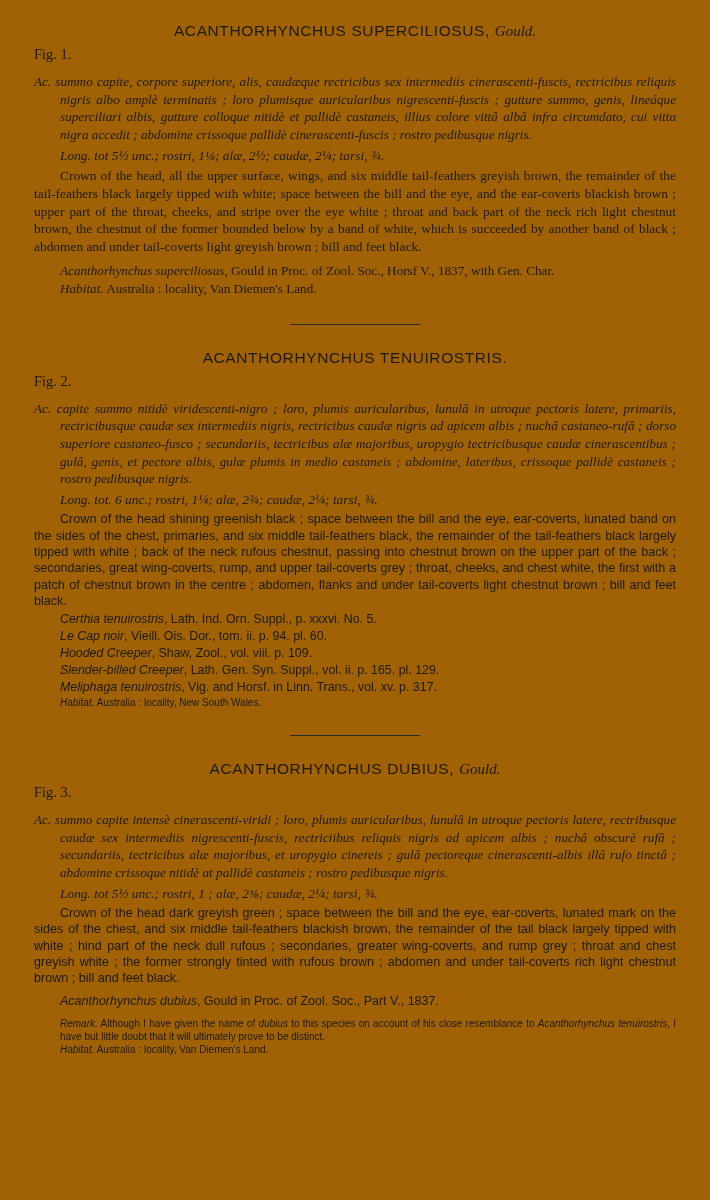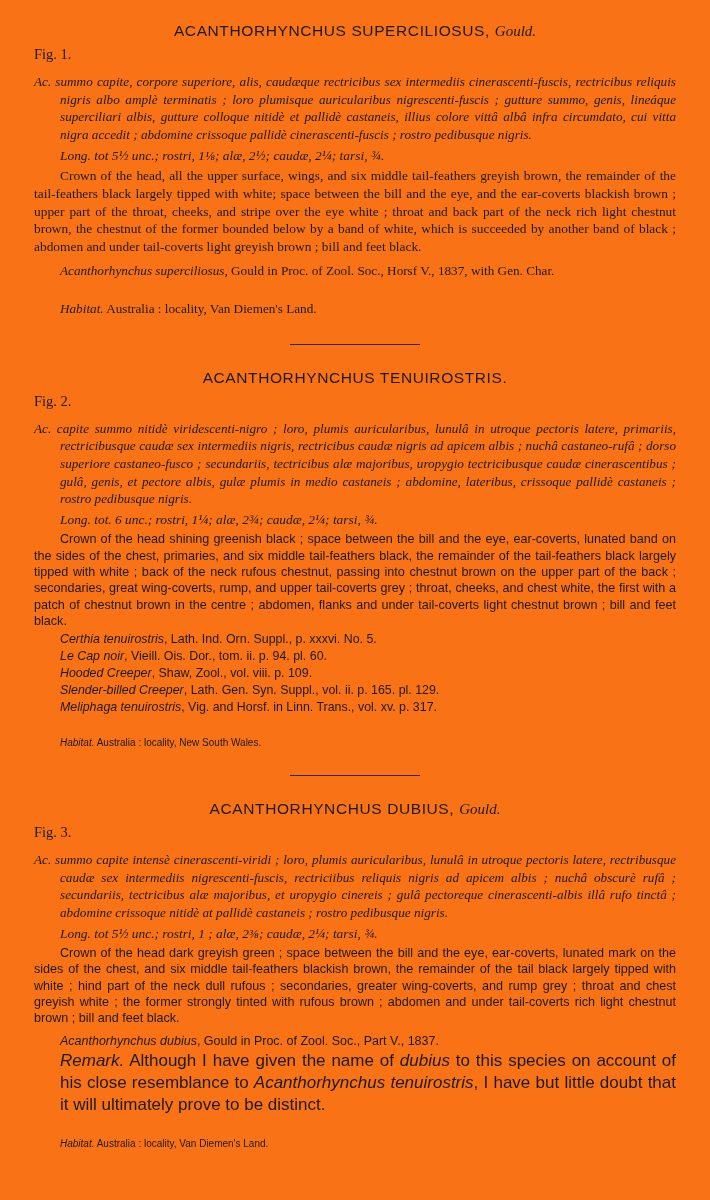--- a/index.html
+++ b/index.html
@@ -13,21 +13,21 @@
     overflow: hidden;
     font-family: "Liberation Serif", serif;
     color: #1b1b1b;
   }
   .page {
     width: 710px;
     height: 1200px;
     box-sizing: border-box;
     padding: 22px 34px 0 34px;
     position: relative;
-    background: #f97316;
+    background: #a16207;
   }
   .entry { margin-bottom: 0; }
 
   h1.species {
     font-family: "Liberation Sans", sans-serif;
     font-size: 15.5px;
     font-weight: normal;
     letter-spacing: 0.6px;
     text-align: center;
     margin: 0 0 6px 0;
@@ -93,28 +93,29 @@
     font-size: 13.2px;
     line-height: 1.35;
     padding-left: 26px;
     margin-top: 6px;
   }
   .citation .it { font-style: italic; }
   .habitat {
     font-size: 13.2px;
     line-height: 1.35;
     padding-left: 26px;
-    margin-top: 20px;
+    margin-top: 0;
   }
   .habitat .it { font-style: italic; }
   .habitat.sans { font-family: "Liberation Sans", sans-serif; font-size: 10px; }
   .remark {
-    font-size: 17px;
+    font-size: 10px;
     line-height: 1.32;
     text-align: justify;
+    margin-top: 7px;
     padding-left: 26px;
     text-indent: -0px;
     font-family: "Liberation Sans", sans-serif;
   }
   .remark .it { font-style: italic; }
   .divider {
     width: 130px;
     height: 0;
     border-top: 1.6px solid #2a2a2a;
     margin: 26px auto 24px auto;

